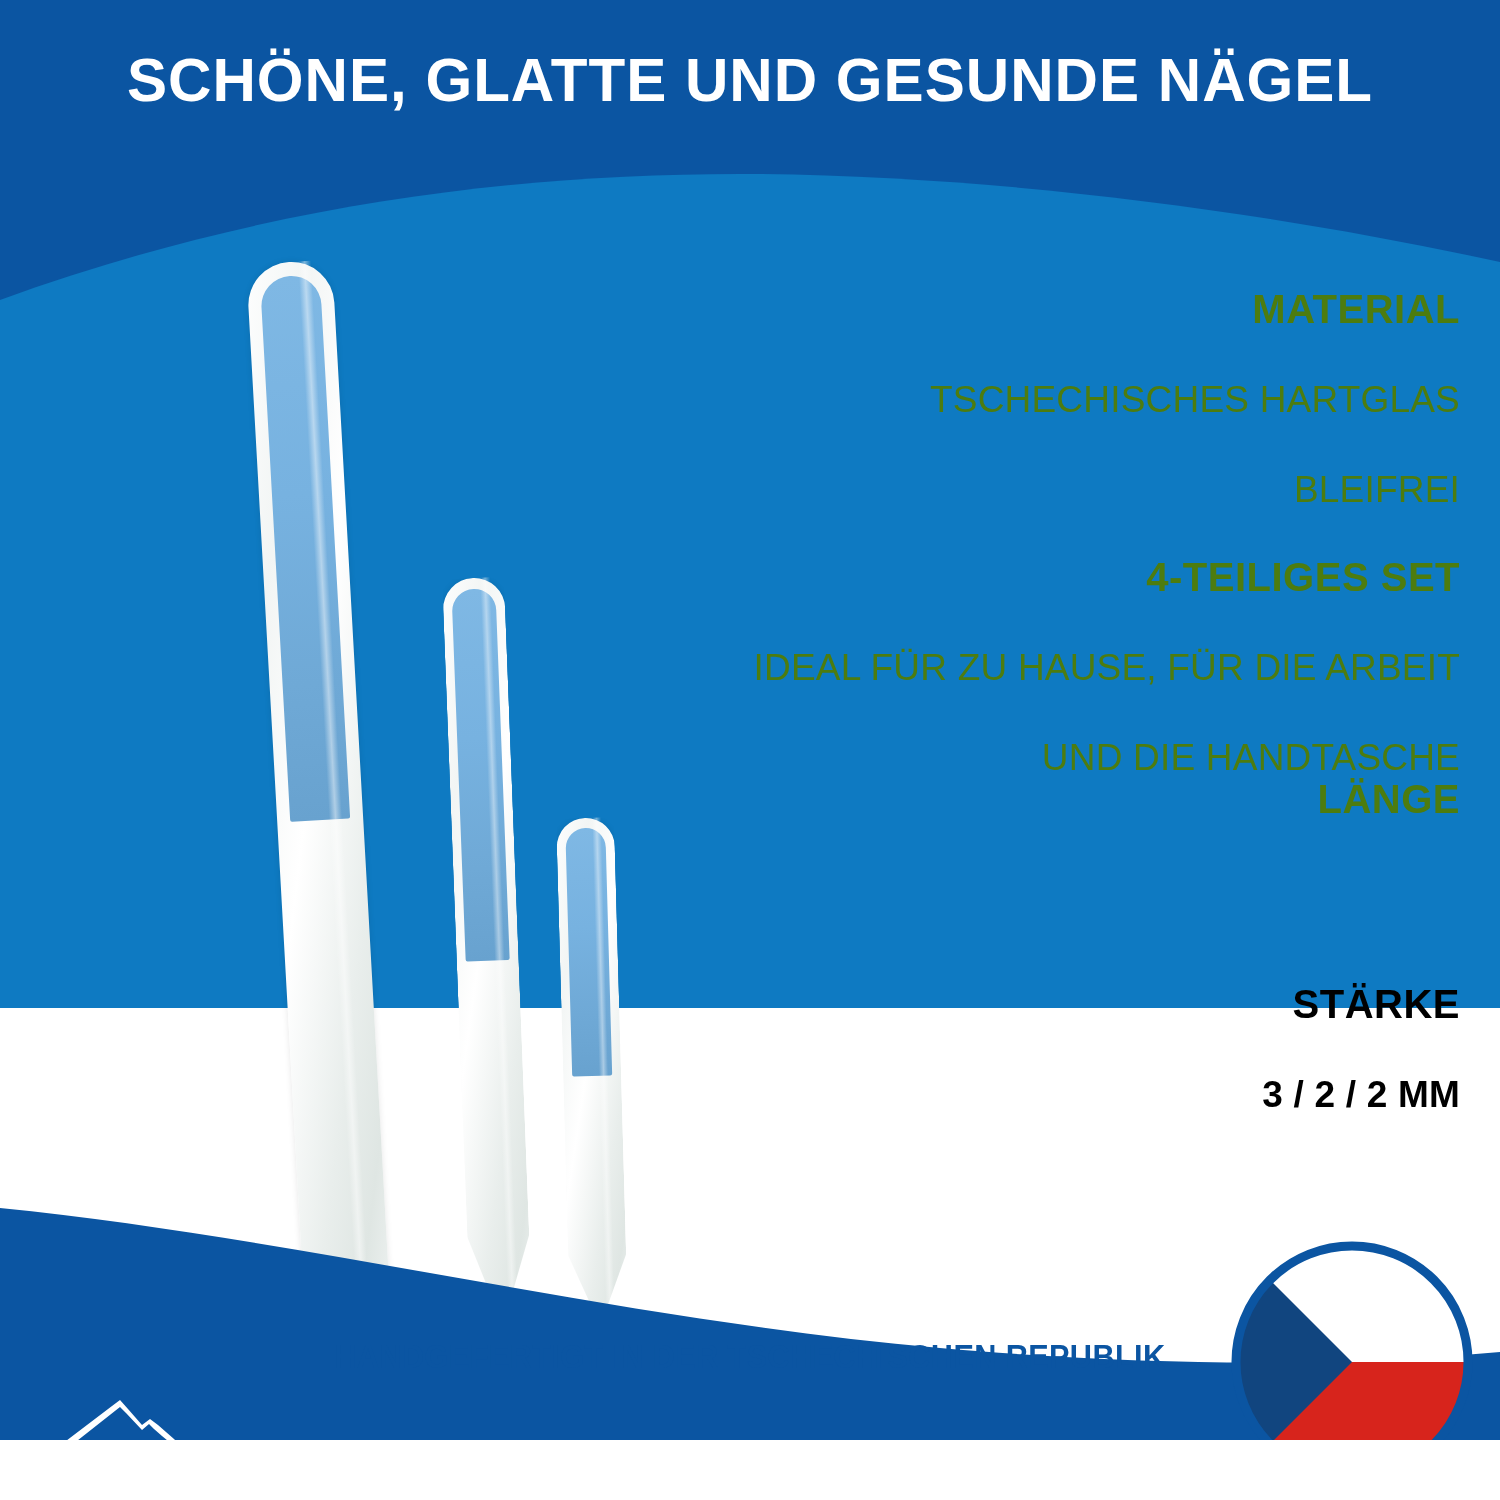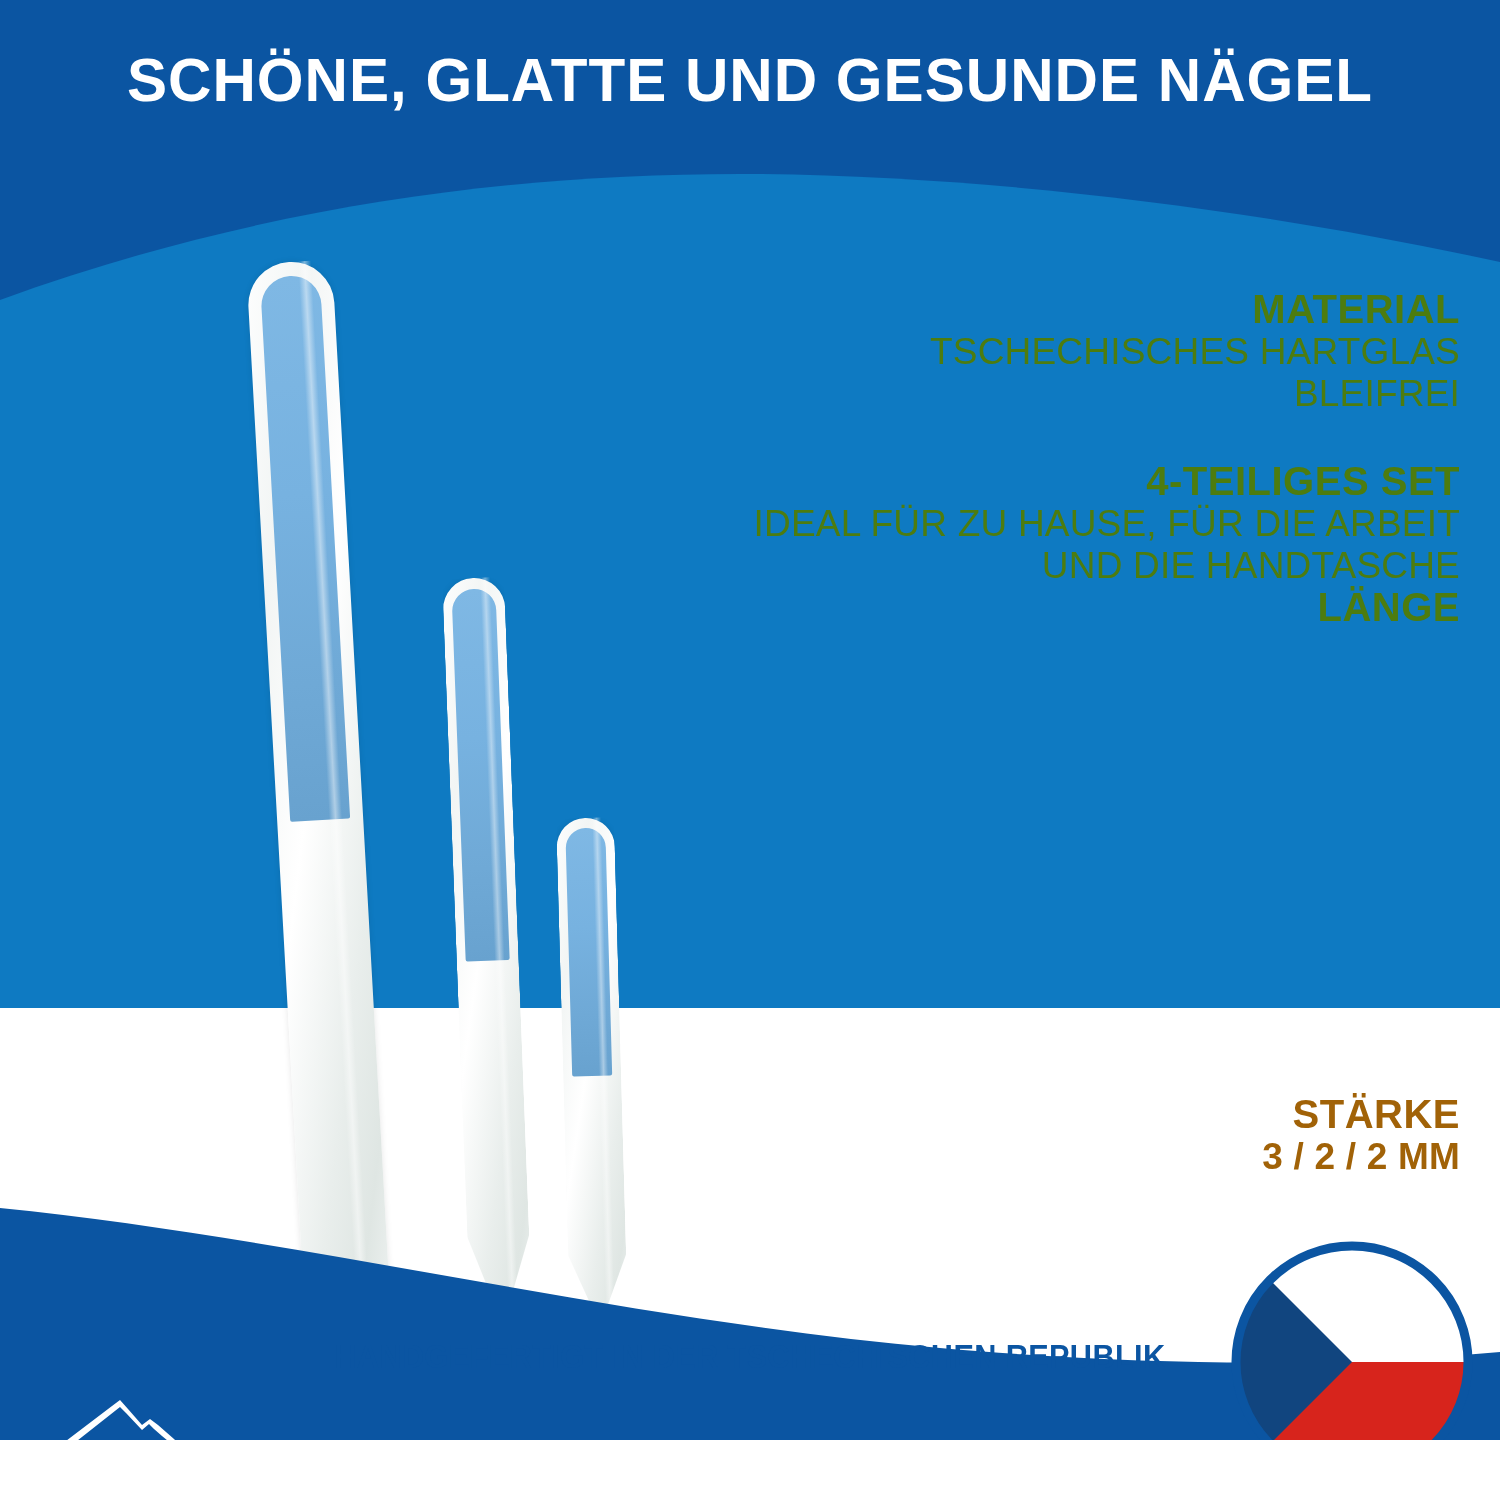--- a/index.html
+++ b/index.html
@@ -53,26 +53,27 @@
   }
   .spec-block{margin-bottom:46px;}
   .spec-block:last-child{margin-bottom:0;}
   .spec-head{
     font-size:40px;font-weight:bold;line-height:1.08;
     letter-spacing:0.5px;
   }
   .spec-line{
     font-size:37px;font-weight:400;line-height:1.12;
     letter-spacing:0.2px;
+    margin-top:48px;
   }
 
   
   .specs-dark{
-    position:absolute;right:40px;top:1092px;width:740px;
-    text-align:right;color:#a16207;
+    position:absolute;right:40px;top:982px;width:740px;
+    text-align:right;color:#000000;
   }
   .specs-dark .spec-head{font-size:40px;font-weight:bold;line-height:1.1;}
   .specs-dark .spec-line{font-size:37px;font-weight:700;line-height:1.15;}
 
   
   .made-in{
     position:absolute;left:0;top:1338px;width:1500px;
     text-align:center;
     color:#0B55A2;
     font-size:33px;font-weight:bold;letter-spacing:0.4px;

